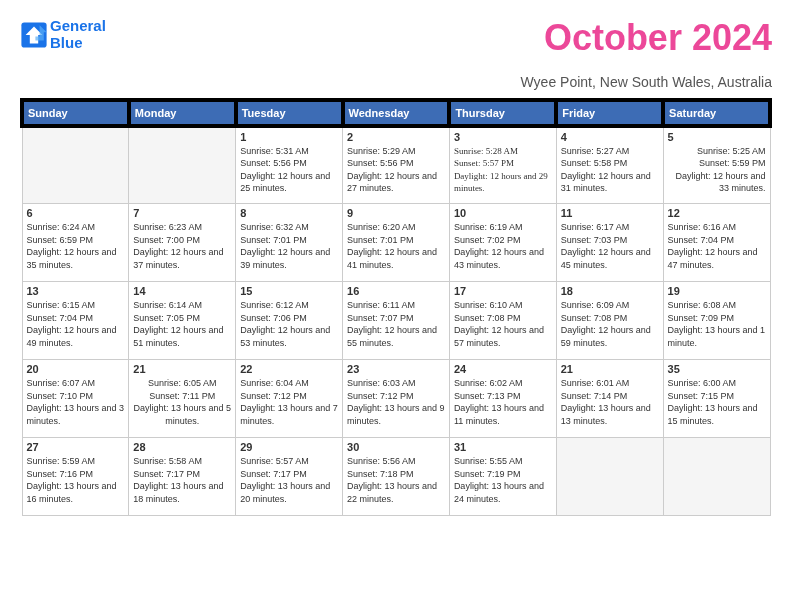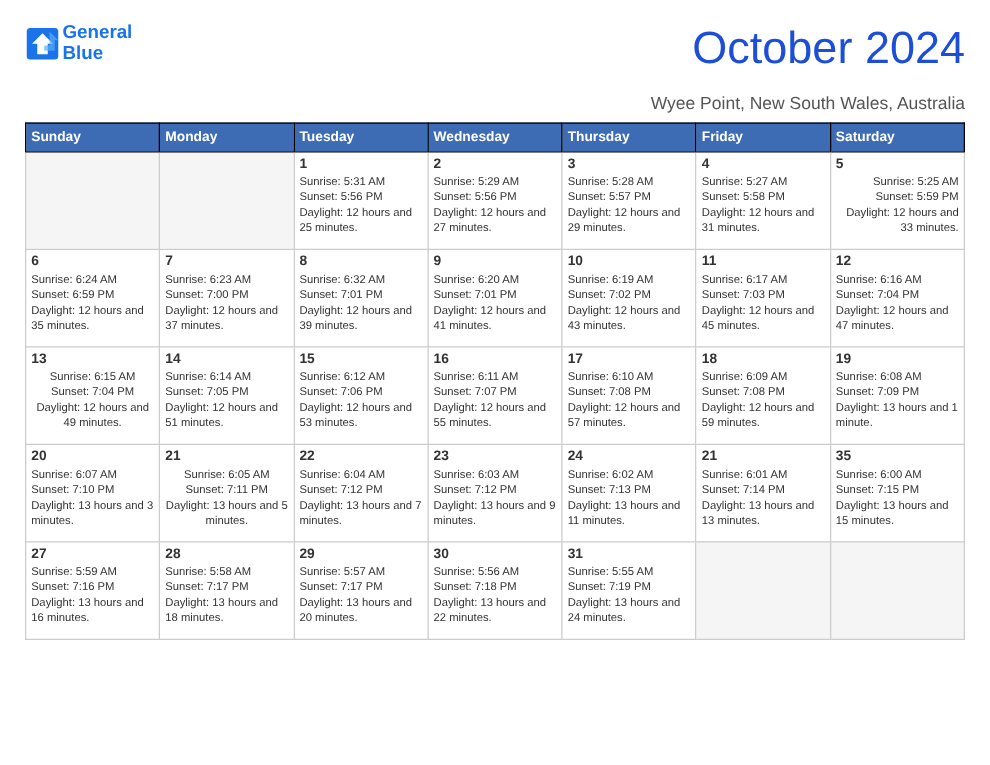--- a/index.html
+++ b/index.html
@@ -39,42 +39,42 @@
     .logo-icon {
       width: 28px;
       height: 28px;
       margin-right: 2px;
     }
     .title-block {
       text-align: right;
     }
     .calendar-title {
       font-size: 36px;
-      font-weight: normal;
-      color: #1d4ed8;
+      font-weight: bold;
+      color: #ec4899;
       line-height: 1.1;
     }
     .calendar-subtitle {
       font-size: 14px;
       color: #555;
       margin-top: 16px;
     }
     table {
       width: 100%;
       border-collapse: collapse;
       table-layout: fixed;
     }
     thead tr th {
       background: #3d6cb5;
       color: #fff;
       font-size: 11px;
       font-weight: bold;
       padding: 5px 4px;
       text-align: left;
-      border: 1px solid #000000;
+      border: 4px solid #000000;
       margin-top: 24px;
     }
     tbody tr td {
       border: 1px solid #ccc;
       vertical-align: top;
       padding: 3px 4px;
       font-size: 9.5px;
       color: #333;
       height: 78px;
       background: #fff;
@@ -139,21 +139,21 @@
 Daylight: 12 hours and 25 minutes.</div>
           </td>
           <td>
             <span class="day-num">2</span>
             <div class="day-info" style="white-space: pre-line;">Sunrise: 5:29 AM
 Sunset: 5:56 PM
 Daylight: 12 hours and 27 minutes.</div>
           </td>
           <td>
             <span class="day-num">3</span>
-            <div class="day-info" style="white-space: pre-line;">Sunrise: 5:28 AM
+            <div class="day-info" style="white-space: pre-line; font-family: Liberation Serif, serif;">Sunrise: 5:28 AM
 Sunset: 5:57 PM
 Daylight: 12 hours and 29 minutes.</div>
           </td>
           <td>
             <span class="day-num">4</span>
             <div class="day-info" style="white-space: pre-line;">Sunrise: 5:27 AM
 Sunset: 5:58 PM
 Daylight: 12 hours and 31 minutes.</div>
           </td>
           <td>
@@ -203,21 +203,21 @@
           <td>
             <span class="day-num">12</span>
             <div class="day-info" style="white-space: pre-line;">Sunrise: 6:16 AM
 Sunset: 7:04 PM
 Daylight: 12 hours and 47 minutes.</div>
           </td>
         </tr>
         <tr>
           <td>
             <span class="day-num">13</span>
-            <div class="day-info" style="white-space: pre-line; text-align: center;">Sunrise: 6:15 AM
+            <div class="day-info" style="white-space: pre-line;">Sunrise: 6:15 AM
 Sunset: 7:04 PM
 Daylight: 12 hours and 49 minutes.</div>
           </td>
           <td>
             <span class="day-num">14</span>
             <div class="day-info" style="white-space: pre-line;">Sunrise: 6:14 AM
 Sunset: 7:05 PM
 Daylight: 12 hours and 51 minutes.</div>
           </td>
           <td>

